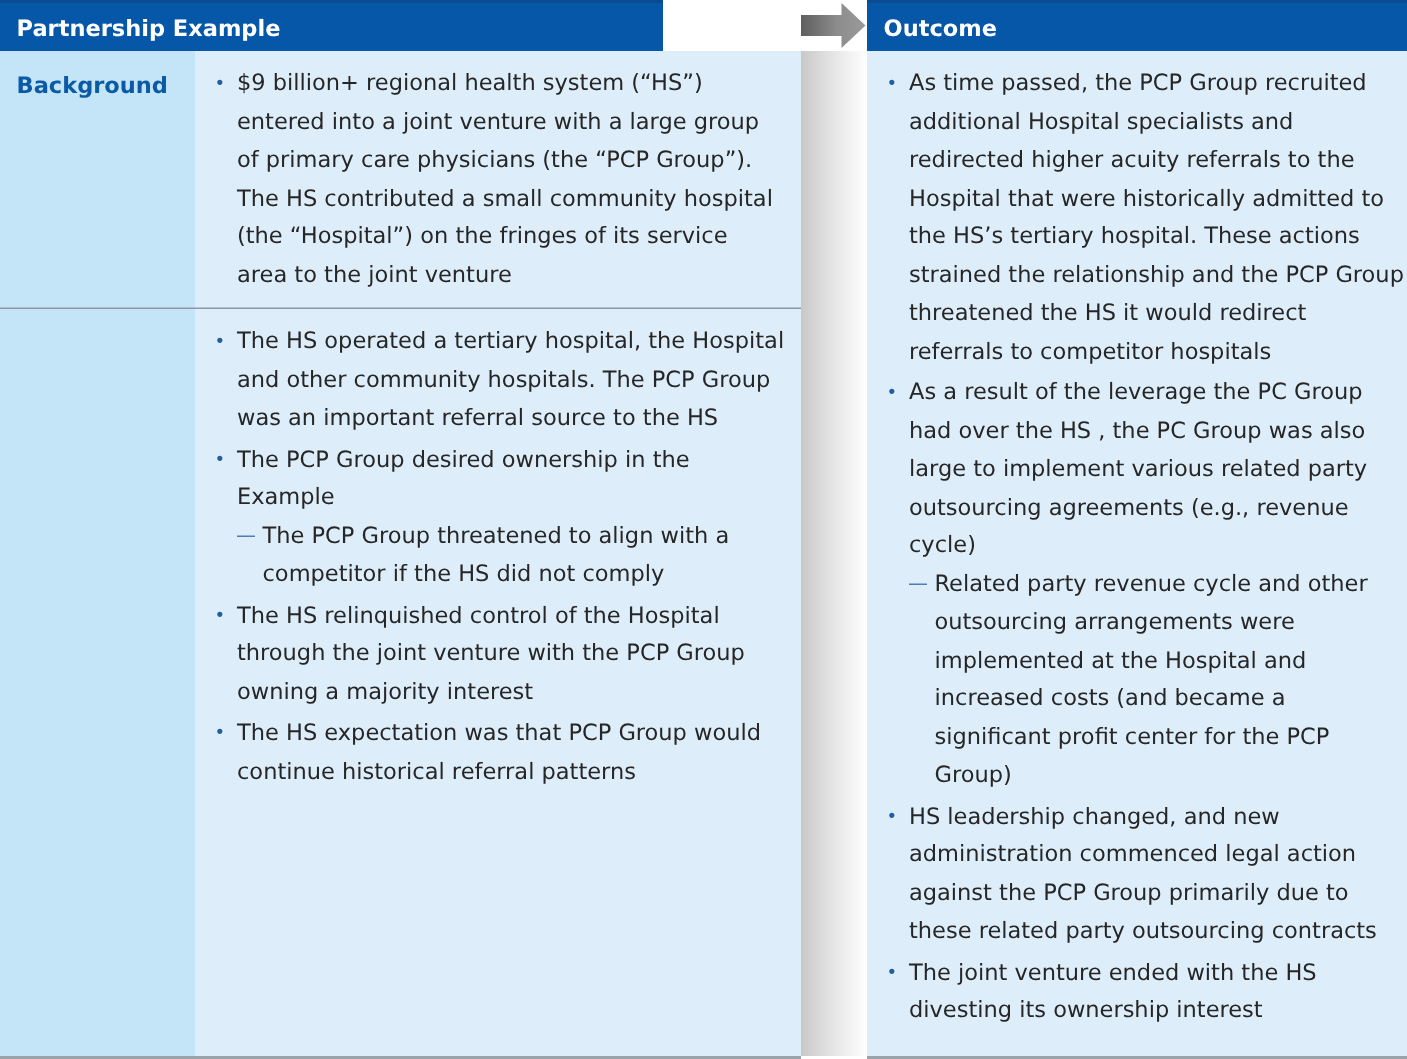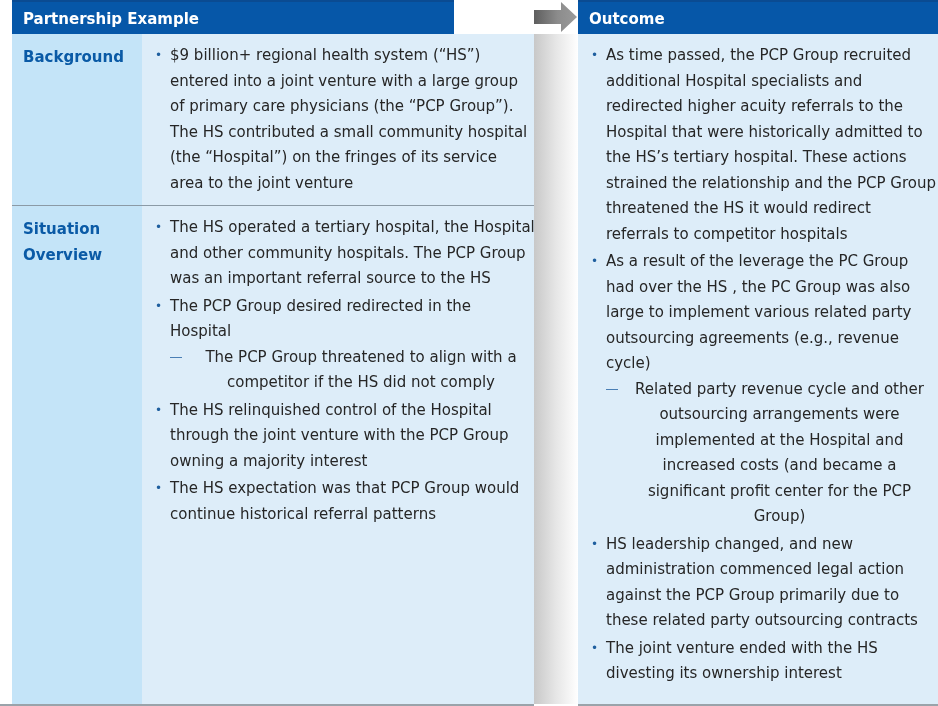--- a/index.html
+++ b/index.html
@@ -1,19 +1,19 @@
 <!DOCTYPE html>
 <html><head>
   <meta charset="utf-8">
   <style>
     * { box-sizing: border-box; margin: 0; padding: 0; }
     html, body { width: 938px; height: 706px; overflow: hidden; background: #ffffff; }
     body { font-family: "DejaVu Sans", sans-serif; color: #262626; position: relative; }
 
-    .left-panel { position: absolute; left: 12px; top: 0; width: 442px; height: 706px; }
+    .left-panel { position: absolute; left: 0; top: 0; width: 442px; height: 706px; }
     .right-panel { position: absolute; left: 578px; top: 0; width: 384px; height: 706px; }
 
     .header {
       height: 34px; background: #0657a8; color: #ffffff;
       font-weight: bold; font-size: 15px; line-height: 34px; padding-left: 11px;
       border-top: 2px solid #0a4b92;
     }
 
     .left-body { position: absolute; top: 34px; left: 0; width: 534px; height: 670px; background: #ddedf9; }
     .label-col { position: absolute; left: 0; top: 0; width: 130px; height: 100%; background: #c4e4f8; }
@@ -29,21 +29,21 @@
     .row-content { position: absolute; left: 143px; top: 9px; width: 380px; }
 
     ul.bullets { list-style: none; }
     ul.bullets > li {
       position: relative; padding-left: 15px; font-size: 15px; line-height: 25.5px; margin-bottom: 2px;
     }
     ul.bullets > li .dot {
       position: absolute; left: 0; top: 0; color: #1f5f9f; font-size: 12px;
     }
     ul.sub { list-style: none; }
-    ul.sub > li { position: relative; padding-left: 17px; font-size: 15px; line-height: 25.5px; text-align: center; }
+    ul.sub > li { position: relative; padding-left: 17px; font-size: 15px; line-height: 25.5px; }
     ul.sub > li .dash {
       position: absolute; left: 0; top: 12px; width: 12px; height: 1px; background: #4a7fb5;
     }
 
     .gap-strip {
       position: absolute; left: 534px; top: 34px; width: 44px; height: 670px;
       background: linear-gradient(to right, #c8c8c8 0%, #e6e6e6 50%, #ffffff 100%);
     }
     .arrow-region { position: absolute; left: 534px; top: 0; width: 44px; height: 34px; background: #ffffff; }
     .arrow { position: absolute; left: 534px; top: 1px; width: 44px; height: 32px; }
@@ -69,30 +69,29 @@
       <ul class="bullets">
         <li>
           <span class="dot">•</span>
           <span>$9 billion+ regional health system (“HS”) entered into a joint venture with a large group of primary care physicians (the “PCP Group”). The HS contributed a small community hospital (the “Hospital”) on the fringes of its service area to the joint venture</span>
         </li>
       </ul>
     </div>
   </div>
 
   <div class="row situation">
-    <div class="row-label">Situation Overview</div>
     <div class="row-content">
       <ul class="bullets">
         <li>
           <span class="dot">•</span>
           <span>The HS operated a tertiary hospital, the Hospital and other community hospitals. The PCP Group was an important referral source to the HS</span>
         </li>
         <li>
           <span class="dot">•</span>
-          <span>The PCP Group desired redirected in the Hospital</span>
+          <span>The PCP Group desired ownership in the Example</span>
           <ul class="sub">
             <li>
               <span class="dash"></span>
               <span>The PCP Group threatened to align with a competitor if the HS did not comply</span>
             </li>
           </ul>
         </li>
         <li>
           <span class="dot">•</span>
           <span>The HS relinquished control of the Hospital through the joint venture with the PCP Group owning a majority interest</span>

